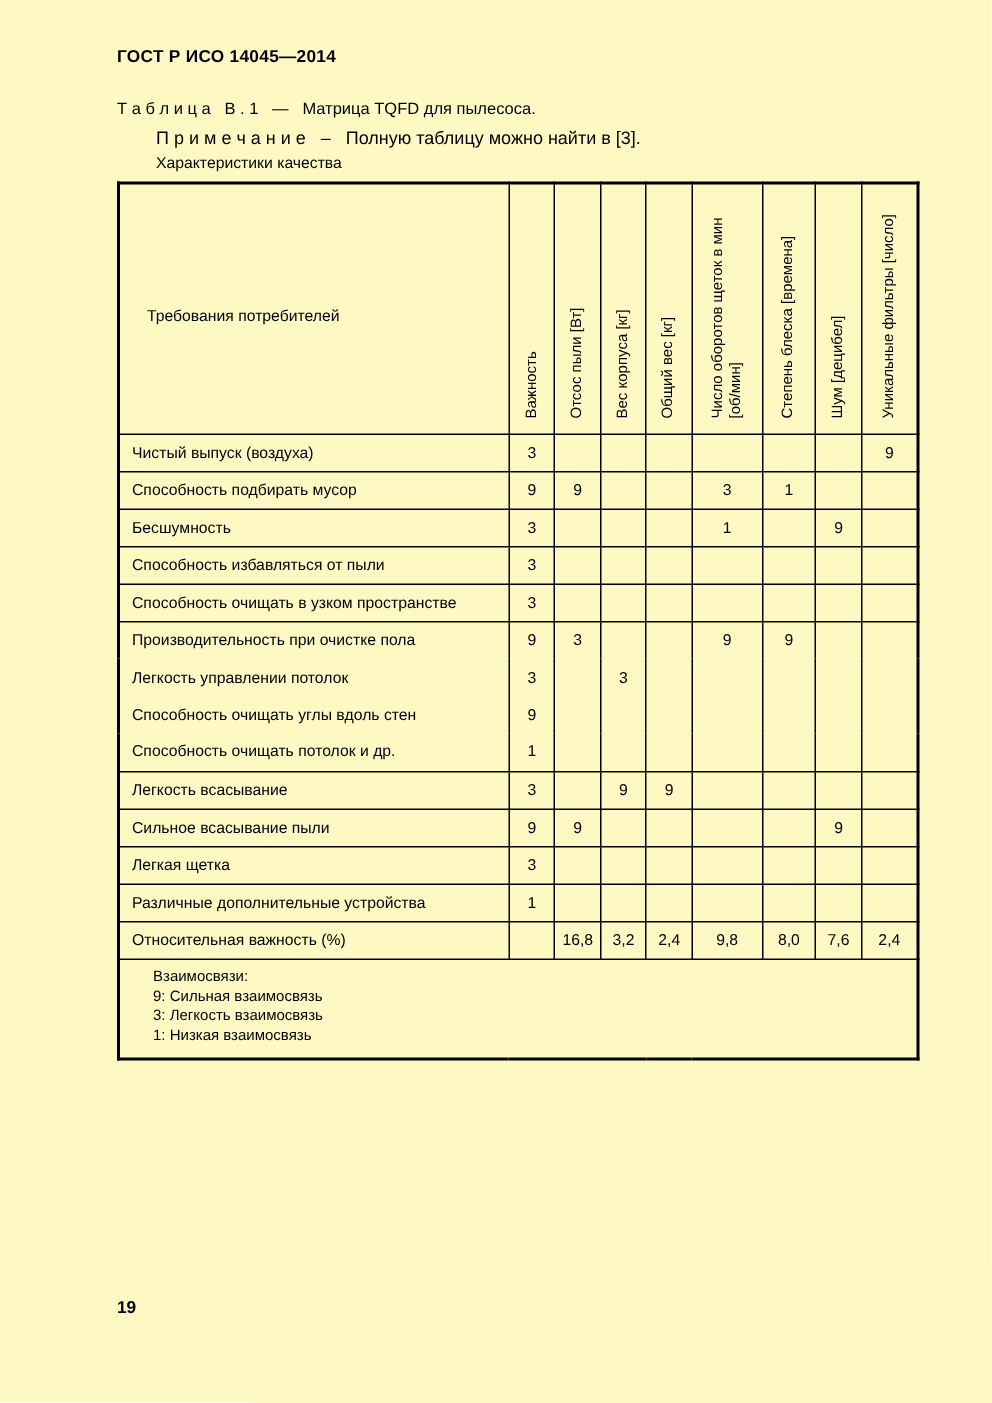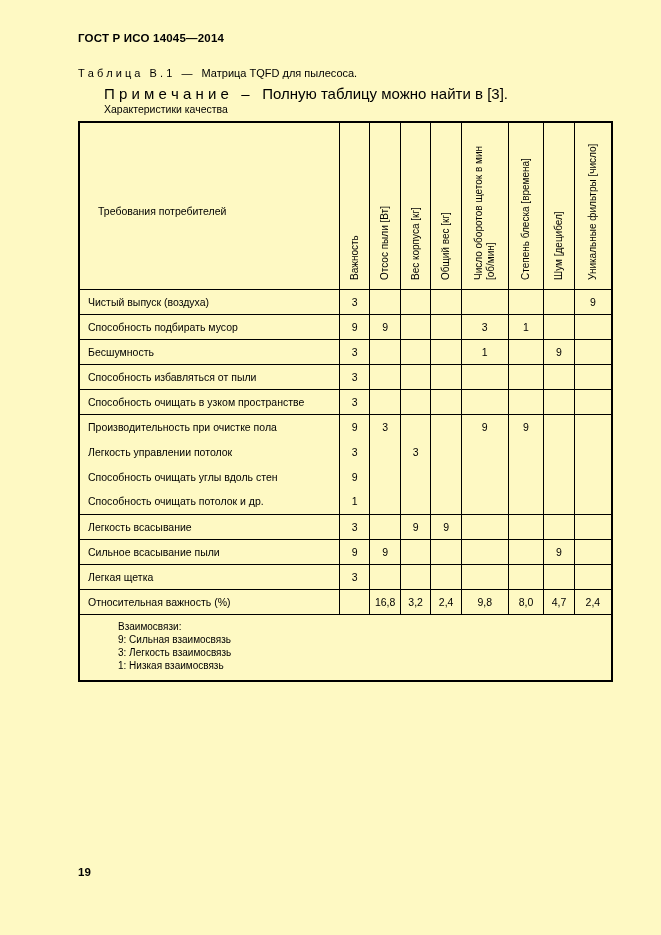--- a/index.html
+++ b/index.html
@@ -16,21 +16,21 @@
   .doc-header {
     position: absolute; left: 78px; top: 32px;
     font-size: 11.5px; font-weight: 700; letter-spacing: 0.2px;
   }
   .caption {
     position: absolute; left: 78px; top: 67px;
     font-size: 11px; white-space: pre-wrap;
   }
   .note {
     position: absolute; left: 104px; top: 85px;
-    font-size: 15px; white-space: pre-wrap;
+    font-size: 12px; white-space: pre-wrap;
   }
   .quality-label {
     position: absolute; left: 104px; top: 103px;
     font-size: 10.5px;
   }
   table.matrix {
     position: absolute; left: 78px; top: 121px;
     width: 535px;
     border-collapse: collapse;
     table-layout: fixed;
@@ -62,21 +62,21 @@
   .matrix tbody td {
     height: 25px;
     font-size: 10.5px;
     padding: 1px 2px;
   }
   .matrix td.label { text-align: left; padding-left: 8px; }
   .matrix td.val { text-align: center; }
   .matrix tr.no-divider td { border-bottom: none; }
   .matrix tr.no-divider + tr td { border-top: none; }
   .matrix tfoot td.legend {
-    padding: 5px 4px 8px 38px;
+    padding: 5px 4px 8px 22px;
     font-size: 10px;
     line-height: 13px;
   }
   .c-label { width: 256px; }
   .c-imp   { width: 30px; }
   .c-n     { width: 30px; }
   .c-wide  { width: 46px; }
   .c-m     { width: 35px; }
   .c-m2    { width: 37px; }
   .page-number {
@@ -250,28 +250,39 @@
           <td class="val">3</td>
           <td class="val"></td>
           <td class="val"></td>
           <td class="val"></td>
           <td class="val"></td>
           <td class="val"></td>
           <td class="val"></td>
           <td class="val"></td>
         </tr>
         <tr>
+          <td class="label">Различные дополнительные устройства</td>
+          <td class="val">1</td>
+          <td class="val"></td>
+          <td class="val"></td>
+          <td class="val"></td>
+          <td class="val"></td>
+          <td class="val"></td>
+          <td class="val"></td>
+          <td class="val"></td>
+        </tr>
+        <tr>
           <td class="label">Относительная важность (%)</td>
           <td class="val"></td>
           <td class="val">16,8</td>
           <td class="val">3,2</td>
           <td class="val">2,4</td>
           <td class="val">9,8</td>
           <td class="val">8,0</td>
-          <td class="val">4,7</td>
+          <td class="val">7,6</td>
           <td class="val">2,4</td>
         </tr>
       </tbody>
     <tfoot>
       <tr>
         <td class="legend" colspan="9">
           <div>Взаимосвязи:</div>
           <div>9: Сильная взаимосвязь</div>
           <div>3: Легкость взаимосвязь</div>
           <div>1: Низкая взаимосвязь</div>

